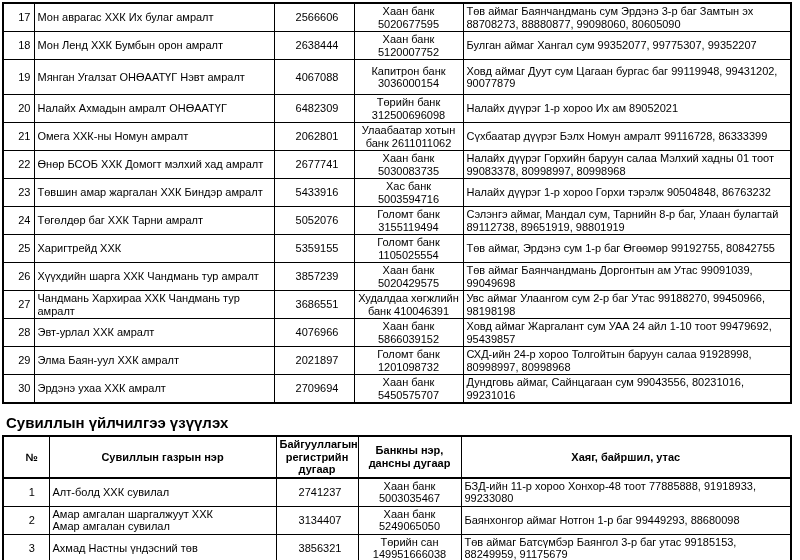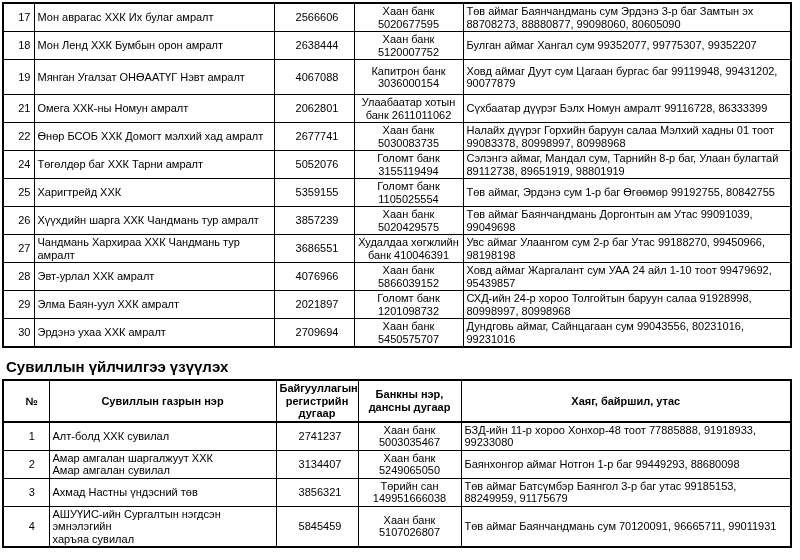--- a/index.html
+++ b/index.html
@@ -85,34 +85,50 @@
       </tr>
       <tr class="rh35">
         <td class="c-no">19</td>
         <td class="c-name">Мянган Угалзат ОНӨААТҮГ Нэвт амралт</td>
         <td class="c-reg">4067088</td>
         <td class="c-bank">Капитрон банк
 3036000154</td>
         <td class="c-addr">Ховд аймаг Дуут сум Цагаан бургас баг 99119948, 99431202, 90077879</td>
       </tr>
       <tr>
+        <td class="c-no">20</td>
+        <td class="c-name">Налайх Ахмадын амралт ОНӨААТҮГ</td>
+        <td class="c-reg">6482309</td>
+        <td class="c-bank">Төрийн банк
+312500696098</td>
+        <td class="c-addr">Налайх дүүрэг 1-р хороо Их ам 89052021</td>
+      </tr>
+      <tr>
         <td class="c-no">21</td>
         <td class="c-name">Омега ХХК-ны Номун амралт</td>
         <td class="c-reg">2062801</td>
         <td class="c-bank">Улаабаатар хотын
 банк 2611011062</td>
         <td class="c-addr">Сүхбаатар дүүрэг Бэлх Номун амралт 99116728, 86333399</td>
       </tr>
       <tr>
         <td class="c-no">22</td>
         <td class="c-name">Өнөр БСОБ ХХК Домогт мэлхий хад амралт</td>
         <td class="c-reg">2677741</td>
         <td class="c-bank">Хаан банк
 5030083735</td>
         <td class="c-addr">Налайх дүүрэг Горхийн баруун салаа Мэлхий хадны 01 тоот 99083378, 80998997, 80998968</td>
+      </tr>
+      <tr>
+        <td class="c-no">23</td>
+        <td class="c-name">Төвшин амар жаргалан ХХК Биндэр амралт</td>
+        <td class="c-reg">5433916</td>
+        <td class="c-bank">Хас банк
+5003594716</td>
+        <td class="c-addr">Налайх дүүрэг 1-р хороо Горхи тэрэлж 90504848, 86763232</td>
       </tr>
       <tr>
         <td class="c-no">24</td>
         <td class="c-name">Төгөлдөр баг ХХК Тарни амралт</td>
         <td class="c-reg">5052076</td>
         <td class="c-bank">Голомт банк
 3155119494</td>
         <td class="c-addr">Сэлэнгэ аймаг, Мандал сум, Тарнийн 8-р баг, Улаан булагтай 89112738, 89651919, 98801919</td>
       </tr>
       <tr>

